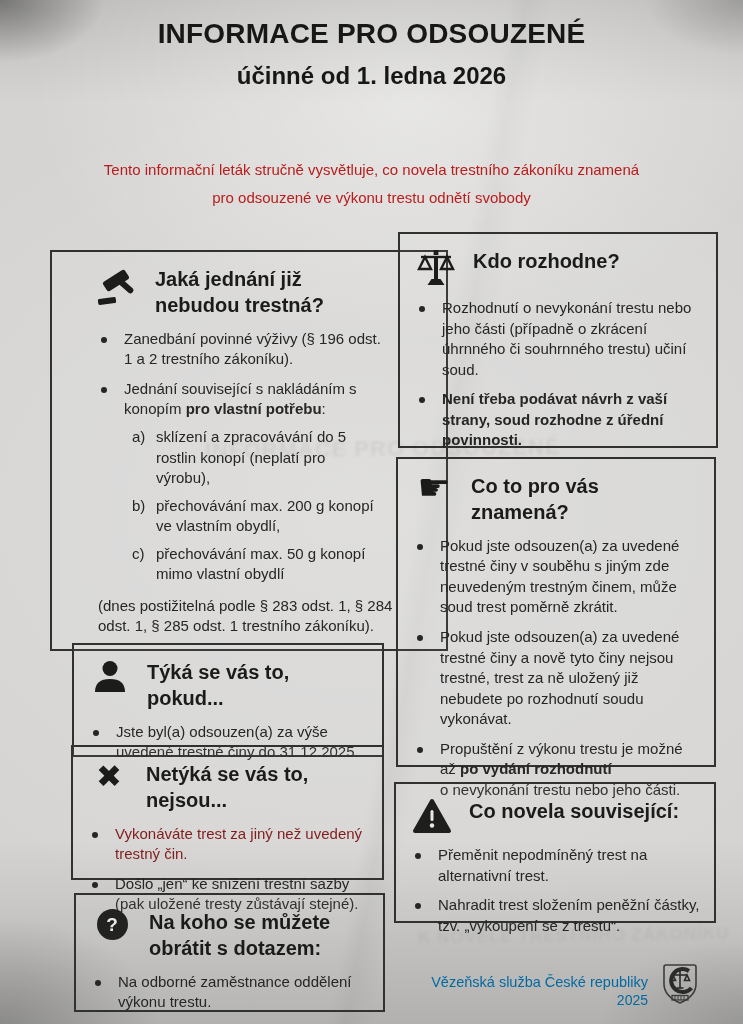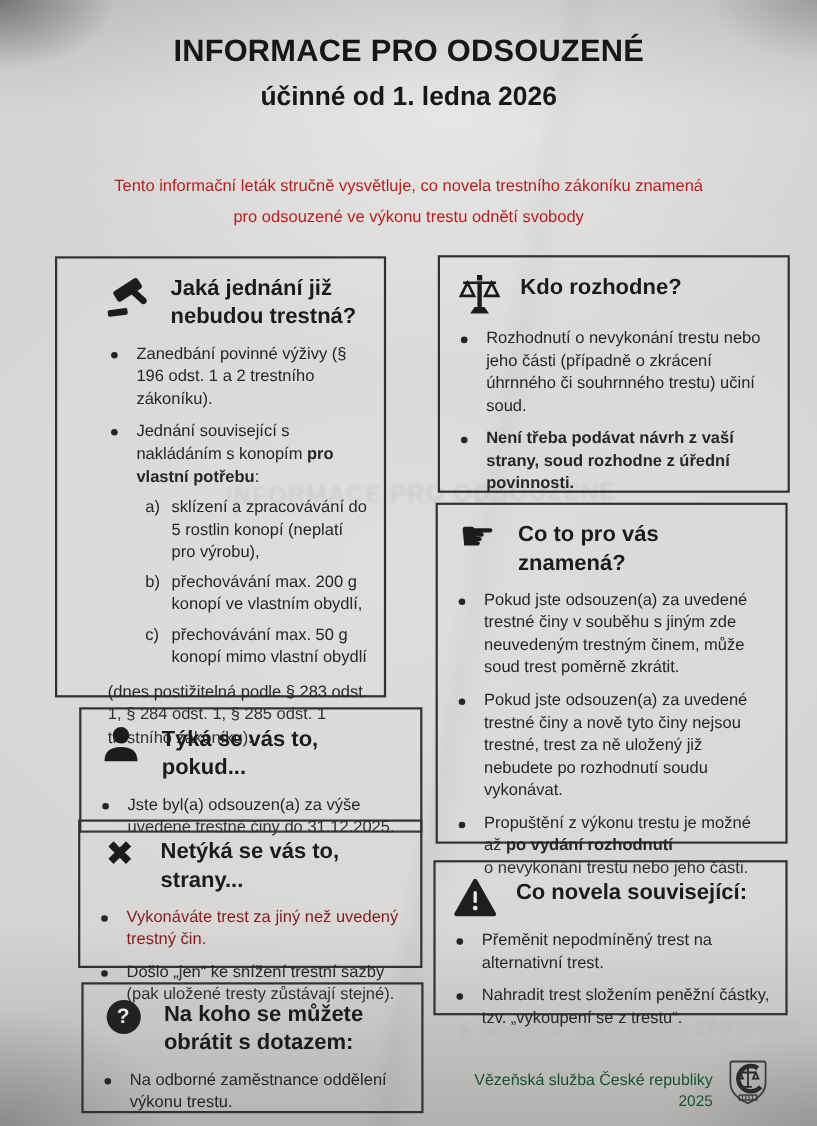--- a/index.html
+++ b/index.html
@@ -16,26 +16,26 @@
       linear-gradient(100deg, transparent 0 55%, rgba(0,0,0,.045) 57%, transparent 60%),
       linear-gradient(to bottom, rgba(110,110,108,.22), rgba(0,0,0,0) 10%, rgba(0,0,0,0) 82%, rgba(95,95,93,.30)),
       #d5d4d2;
     color:#262624;
   }
   .ghost{position:absolute;font-weight:700;color:#6f6e6a;pointer-events:none;white-space:nowrap;}
   .ghost1{left:205px;top:436px;font-size:22px;opacity:.13;filter:blur(1.6px);transform:rotate(-.6deg);letter-spacing:1px;}
   .ghost2{left:418px;top:926px;font-size:17px;opacity:.10;filter:blur(1.8px);transform:rotate(-.8deg);letter-spacing:1px;}
 
   .masthead{position:absolute;top:14px;left:0;right:0;text-align:center;color:#171715;}
-  .t1{font-size:28px;font-weight:700;line-height:1.45;letter-spacing:.2px;margin-top:12px;}
+  .t1{font-size:28px;font-weight:700;line-height:1.45;letter-spacing:.2px;}
   .t2{font-size:24px;font-weight:700;margin-top:7px;}
   .intro{position:absolute;top:156px;left:50px;right:50px;text-align:center;font-size:15px;line-height:1.85;color:#b91c1c;margin:0;}
 
   .box{position:absolute;border:2px solid #31312f;box-sizing:border-box;padding:12px 14px;background:rgba(255,255,255,.05);}
-  .b1{left:50px;top:233px;width:301px;height:401px;padding-left:44px;}
+  .b1{left:50px;top:250px;width:398px;height:401px;padding-left:44px;}
   .b2{left:398px;top:232px;width:320px;height:216px;}
   .b3{left:396px;top:457px;width:320px;height:310px;}
   .b4{left:72px;top:643px;width:312px;height:114px;}
   .b5{left:71px;top:745px;width:313px;height:135px;}
   .b6{left:394px;top:782px;width:322px;height:141px;}
   .b7{left:74px;top:893px;width:311px;height:119px;}
 
   .bhead{display:flex;align-items:flex-start;gap:15px;margin:2px 0 10px;}
   .bhead.top{align-items:flex-start;}
   .ic{flex:0 0 auto;width:44px;display:flex;justify-content:center;align-items:center;}
@@ -55,21 +55,21 @@
   .abc{margin:7px 0 0 8px;}
   .abcrow{display:flex;margin-bottom:7px;}
   .abclab{flex:0 0 24px;}
   .abctxt{flex:1;}
   .note{margin:11px 0 0 2px;font-size:15px;line-height:1.37;max-width:302px;}
 
   .hand-glyph{font-family:"DejaVu Sans",sans-serif;font-size:37px;line-height:30px;color:#1b1b19;}
   .x-glyph{font-family:"DejaVu Sans",sans-serif;font-size:31px;line-height:30px;color:#1b1b19;}
   .qcircle{width:31px;height:31px;border-radius:50%;background:#222220;color:#e9e8e6;font-weight:700;font-size:19px;display:flex;align-items:center;justify-content:center;}
 
-  .foot{position:absolute;top:974px;right:95px;text-align:right;color:#14532d;}
+  .foot{position:absolute;top:974px;right:95px;text-align:right;color:#0369a1;}
   .forg{font-size:14.5px;}
   .fyear{font-size:14px;margin-top:2px;}
   .seal{position:absolute;left:659px;top:962px;}
   svg{display:block;}
 </style>
 </head>
 <body>
 
 <div class="sheet">
 
@@ -174,21 +174,21 @@
       <h2 class="btitle">Týká se vás to, pokud...</h2>
     </div>
     <ul class="blist">
       <li><span>Jste byl(a) odsouzen(a) za výše uvedené trestné činy do 31.12.2025.</span></li>
     </ul>
   </section>
 
   <section class="box b5">
     <div class="bhead">
       <span class="ic x-glyph">✖</span>
-      <h2 class="btitle">Netýká se vás to, strany...</h2>
+      <h2 class="btitle">Netýká se vás to, nejsou...</h2>
     </div>
     <ul class="blist">
       <li class="faded"><span>Vykonáváte trest za jiný než uvedený trestný čin.</span></li>
       <li><span>Došlo „jen“ ke snížení trestní sazby (pak uložené tresty zůstávají stejné).</span></li>
     </ul>
   </section>
 
   <section class="box b6">
     <div class="bhead">
       <span class="ic">

